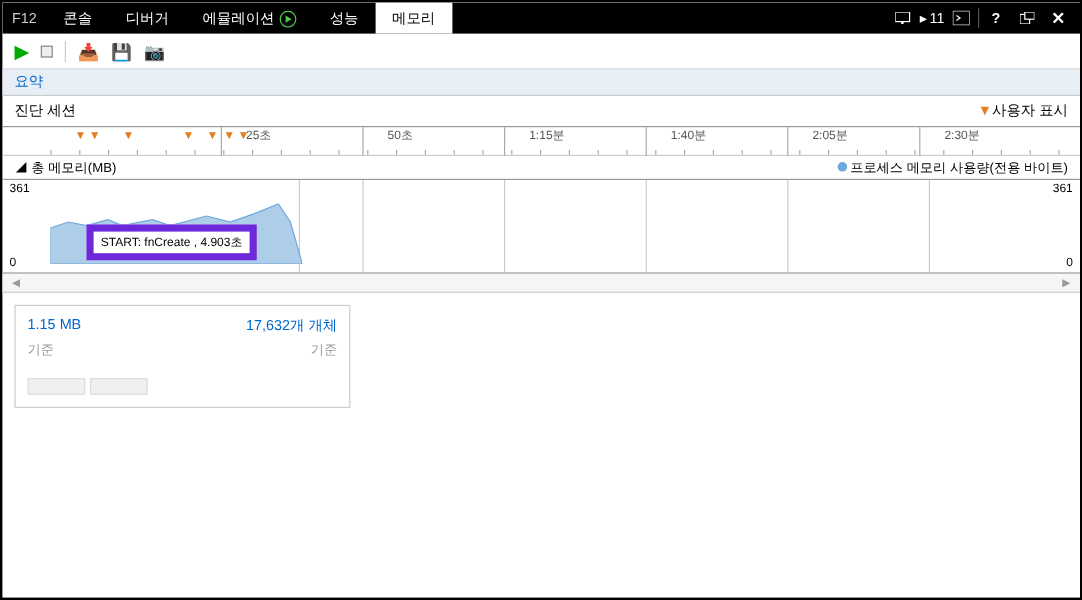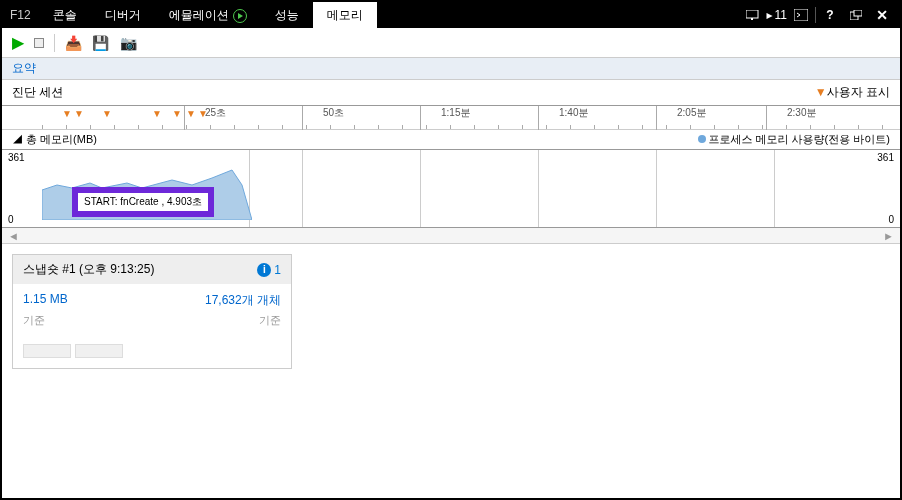--- a/index.html
+++ b/index.html
@@ -189,27 +189,20 @@
   <div class="tooltip">START: fnCreate , 4.903초</div>
 </div>
 
 <div class="scroll-row">
   <span>◄</span>
   <span>►</span>
 </div>
 
 <div class="snapshot-area">
   <div class="snapshot-card">
-    <div class="snap-header">
-      <span>스냅숏 #1 (오후 9:13:25)</span>
-      <span class="info-badge">
-        <span class="info-i">i</span>
-        <span>1</span>
-      </span>
-    </div>
     <div class="snap-body">
       <div class="snap-row">
         <span class="link-blue">1.15 MB</span>
         <span class="link-blue">17,632개 개체</span>
       </div>
       <div class="snap-row">
         <span class="baseline">기준</span>
         <span class="baseline">기준</span>
       </div>
     </div>

